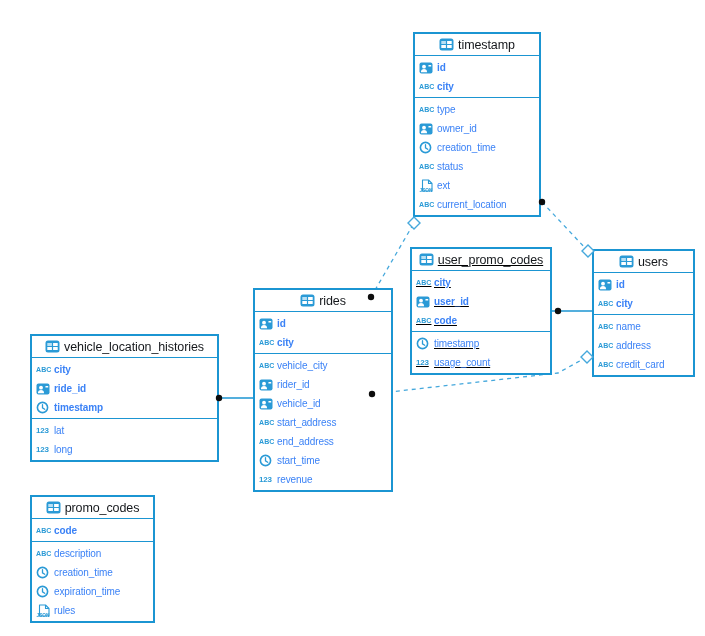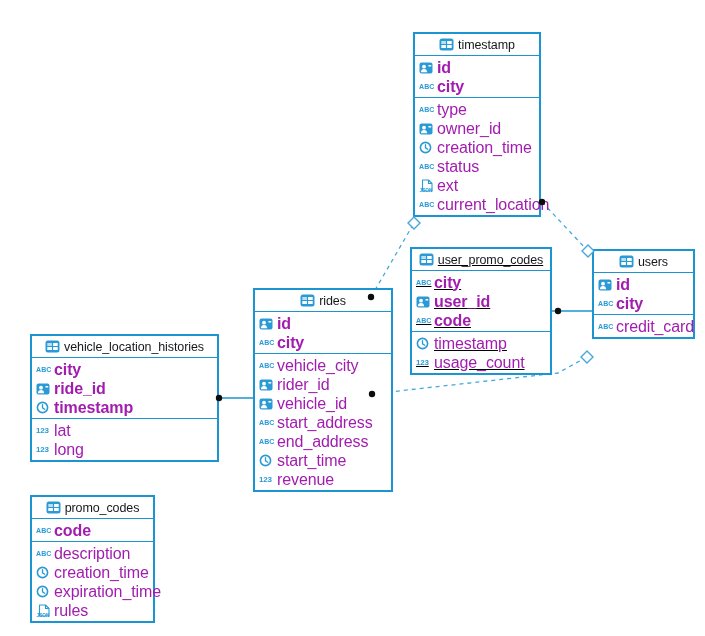--- a/index.html
+++ b/index.html
@@ -15,21 +15,21 @@
 
   .db-table{position:absolute;border:2px solid #1b95d2;background:#ffffff;z-index:2;box-sizing:border-box;}
   .tbl-header{height:21px;border-bottom:1.5px solid #1b95d2;display:flex;align-items:center;
               justify-content:center;gap:4px;padding:0 3px;font-size:12.5px;color:#15181c;
               white-space:nowrap;letter-spacing:-0.1px;}
   .icon-slot{display:flex;align-items:center;}
   .tbl-pk{border-bottom:1.5px solid #1b95d2;padding:2px 0 1px;}
   .tbl-cols{padding:2px 0 1px;}
   .row{height:19px;display:flex;align-items:center;padding:0 4px;white-space:nowrap;}
   .cicon{width:18px;min-width:18px;display:flex;align-items:center;justify-content:flex-start;}
-  .cname{font-size:16px;color:#a21caf;letter-spacing:-0.1px;}
+  .cname{font-size:10px;color:#3b82f6;letter-spacing:-0.1px;}
   .row.pk .cname{font-weight:700;}
   .t-abc{font-size:7px;font-weight:800;color:#2a9ad6;letter-spacing:0.1px;}
   .t-num{font-size:8px;font-weight:700;color:#2a9ad6;letter-spacing:-0.2px;}
 </style>
 </head>
 <body>
 
 <div id="canvas">
 
   <svg id="lines-layer" class="layer" width="705" height="636" viewBox="0 0 705 636">
@@ -207,20 +207,32 @@
           <span class="cname">id</span>
         </div>
         <div class="row pk">
           <span class="cicon">
             <span class="t-abc">ABC</span>
           </span>
           <span class="cname">city</span>
         </div>
       </div>
     <div class="tbl-cols">
+        <div class="row">
+          <span class="cicon">
+            <span class="t-abc">ABC</span>
+          </span>
+          <span class="cname">name</span>
+        </div>
+        <div class="row">
+          <span class="cicon">
+            <span class="t-abc">ABC</span>
+          </span>
+          <span class="cname">address</span>
+        </div>
         <div class="row">
           <span class="cicon">
             <span class="t-abc">ABC</span>
           </span>
           <span class="cname">credit_card</span>
         </div>
       </div>
   </div>
 
   <div class="db-table" style="left:253px;top:288px;width:140px;">

